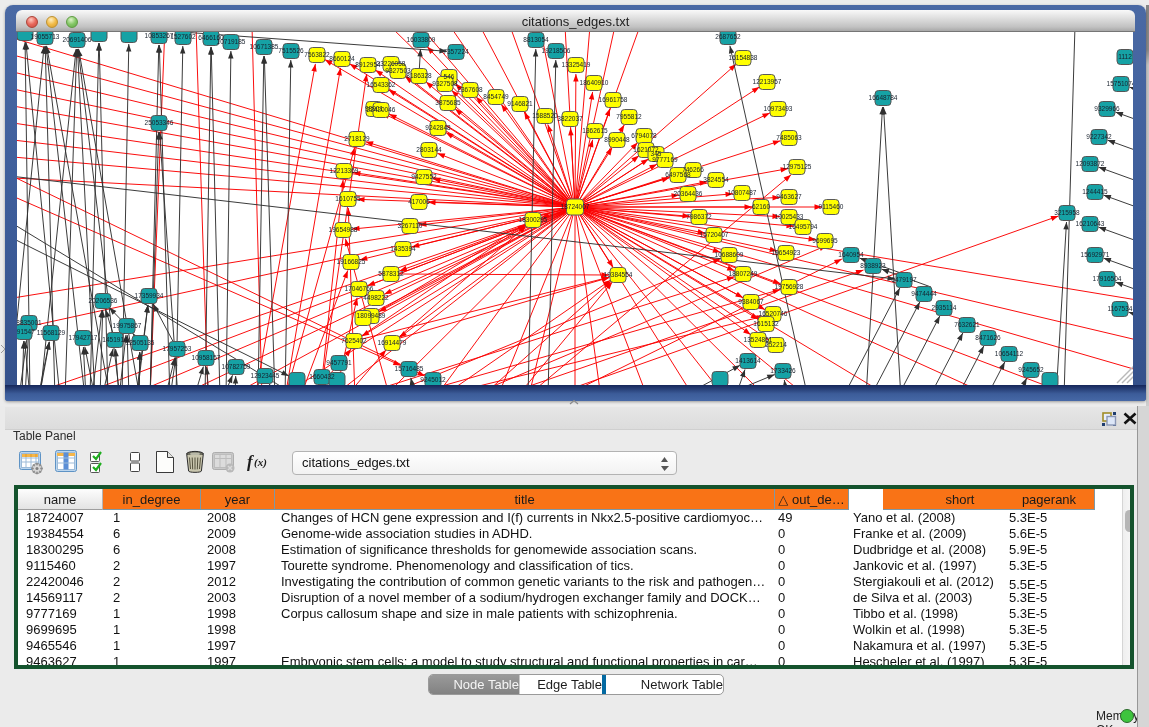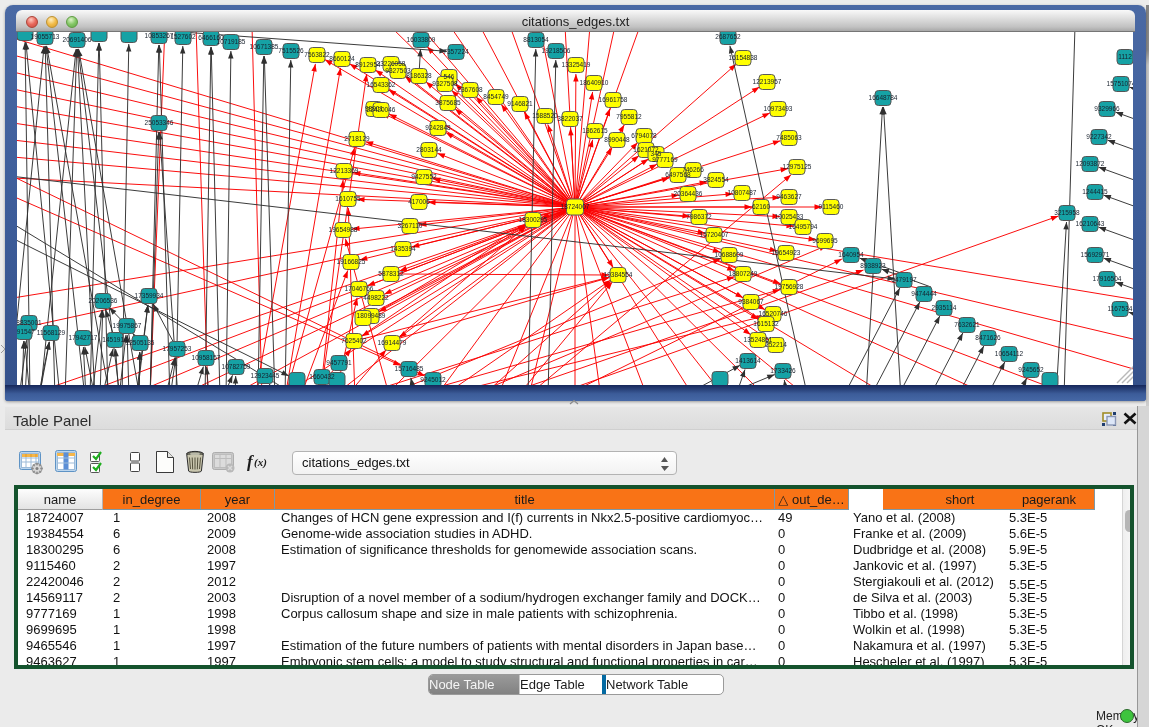--- a/index.html
+++ b/index.html
@@ -2,31 +2,31 @@
 <html><head><meta charset="utf-8"><style>
 *{margin:0;padding:0;box-sizing:border-box}
 html,body{width:1149px;height:727px;overflow:hidden;background:#ececec;font-family:"Liberation Sans",sans-serif;position:relative}
 #bp{position:absolute;left:0;top:406px;width:1149px;height:321px;background:#ebebeb}
 #win{position:absolute;left:5px;top:5px;width:1141px;height:396px;background:linear-gradient(180deg,#4a69a4,#3c5c99 55%,#34508a);border-radius:8px 8px 3px 3px;box-shadow:0 1px 3px rgba(0,0,0,.35)}
 #tbar{position:absolute;left:11px;top:5px;width:1119px;height:22px;border-radius:6px 6px 0 0;background:linear-gradient(180deg,#f9f9f9,#dedede 40%,#c2c2c2 80%,#a8a8a8);border-bottom:1px solid #767676}
 #ttl{position:absolute;left:0;right:0;top:4px;text-align:center;font-size:13px;color:#222}
 .tl{position:absolute;top:5.5px;width:12px;height:12px;border-radius:50%}
 #canvas{position:absolute;left:12px;top:27px;width:1116px;height:353px;background:#fff;overflow:hidden}
 #bph{position:absolute;left:5px;top:407px;width:1139px;height:23px;background:linear-gradient(180deg,#e6e6e6,#dcdcdc);border-bottom:1px solid #cfcfcf}
-#bph span{position:absolute;left:8px;top:5px;font-size:15px;color:#2c2c2c}
+#bph span{position:absolute;left:8px;top:22px;font-size:12px;color:#2c2c2c}
 #combo{position:absolute;left:292px;top:451px;width:385px;height:24px;background:linear-gradient(180deg,#fff,#f2f2f2);border:1px solid #b3b3b3;border-radius:4px;font-size:13px;color:#111;line-height:22px;padding-left:9px}
 #tblwrap{position:absolute;left:14px;top:485px;width:1120px;height:184px;background:#fff;border:4px solid #14532d;overflow:hidden}
 .hcell{position:absolute;top:0;height:21px;font-size:13px;color:#1a1a1a;text-align:center;line-height:21px}
 .hb{background:#f97316;border-right:1px solid #7d98a6;border-bottom:1px solid #7d98a6}
 .hg{background:linear-gradient(180deg,#fdfdfd,#e3e3e3);border-right:1px solid #b5b5b5;border-bottom:1px solid #9e9e9e}
 .cell{position:absolute;height:16px;font-size:13px;color:#111;line-height:16px;white-space:nowrap;overflow:hidden}
 #vsb{position:absolute;left:1104px;top:0px;width:14px;height:182px;background:linear-gradient(90deg,#efefef,#fafafa);border-left:1px solid #d5d5d5}
 #vsbth{position:absolute;left:2px;top:21px;width:9px;height:22px;border-radius:5px;background:#b6b6b6}
 #tabs{position:absolute;left:428px;top:674px;height:21px;border:1px solid #9a9a9a;border-radius:5px;background:#fff;overflow:hidden}
-.tab{float:left;height:21px;line-height:20px;font-size:13px;color:#1c1c1c;text-align:left}
+.tab{float:left;height:21px;line-height:20px;font-size:13px;color:#1c1c1c;text-align:right}
 .tabsel{background:linear-gradient(180deg,#9a9a9a,#7f7f7f);color:#f5f5f5}
 #mem{position:absolute;left:1096px;top:709px;font-size:12px;color:#222}
 #rstrip{position:absolute;left:1137px;top:406px;width:12px;height:321px;background:#d6d6d6;border-left:1px solid #979797}
 #rstrip2{position:absolute;left:1146px;top:5px;width:3px;height:401px;background:linear-gradient(180deg,#848484,#8a8a8a 45px,#c6c6c6 60px,#cdcdcd)}
 </style></head><body>
 <div id="bp"></div>
 <div id="rstrip2"></div>
 <div id="win">
   <div id="tbar">
     <div class="tl" style="left:10px;background:radial-gradient(circle at 40% 28%,#ffc9bf,#e8685c 50%,#c94a3e);border:1px solid #ad4237"></div>
@@ -855,26 +855,28 @@
     <div class="cell" style="left:8px;top:53px;width:75px">18300295</div>
     <div class="cell" style="left:95px;top:53px;width:86px">6</div>
     <div class="cell" style="left:189px;top:53px;width:66px">2008</div>
     <div class="cell" style="left:263px;top:53px;width:492px">Estimation of significance thresholds for genomewide association scans.</div>
     <div class="cell" style="left:760px;top:53px;width:69px">0</div>
     <div class="cell" style="left:835px;top:53px;width:149px">Dudbridge et al. (2008)</div>
     <div class="cell" style="left:991px;top:53px;width:84px">5.9E-5</div>
     <div class="cell" style="left:8px;top:69px;width:75px">9115460</div>
     <div class="cell" style="left:95px;top:69px;width:86px">2</div>
     <div class="cell" style="left:189px;top:69px;width:66px">1997</div>
+    <div class="cell" style="left:263px;top:69px;width:492px">Tourette syndrome. Phenomenology and classification of tics.</div>
     <div class="cell" style="left:760px;top:69px;width:69px">0</div>
     <div class="cell" style="left:835px;top:69px;width:149px">Jankovic et al. (1997)</div>
     <div class="cell" style="left:991px;top:69px;width:84px">5.3E-5</div>
     <div class="cell" style="left:8px;top:85px;width:75px">22420046</div>
     <div class="cell" style="left:95px;top:85px;width:86px">2</div>
     <div class="cell" style="left:189px;top:85px;width:66px">2012</div>
+    <div class="cell" style="left:263px;top:85px;width:492px">Investigating the contribution of common genetic variants to the risk and pathogen…</div>
     <div class="cell" style="left:760px;top:85px;width:69px">0</div>
     <div class="cell" style="left:835px;top:85px;width:149px">Stergiakouli et al. (2012)</div>
     <div class="cell" style="left:991px;top:88px;width:84px">5.5E-5</div>
     <div class="cell" style="left:8px;top:101px;width:75px">14569117</div>
     <div class="cell" style="left:95px;top:101px;width:86px">2</div>
     <div class="cell" style="left:189px;top:101px;width:66px">2003</div>
     <div class="cell" style="left:263px;top:101px;width:492px">Disruption of a novel member of a sodium/hydrogen exchanger family and DOCK…</div>
     <div class="cell" style="left:760px;top:101px;width:69px">0</div>
     <div class="cell" style="left:835px;top:101px;width:149px">de Silva et al. (2003)</div>
     <div class="cell" style="left:991px;top:101px;width:84px">5.3E-5</div>
@@ -887,21 +889,20 @@
     <div class="cell" style="left:991px;top:117px;width:84px">5.3E-5</div>
     <div class="cell" style="left:8px;top:133px;width:75px">9699695</div>
     <div class="cell" style="left:95px;top:133px;width:86px">1</div>
     <div class="cell" style="left:189px;top:133px;width:66px">1998</div>
     <div class="cell" style="left:760px;top:133px;width:69px">0</div>
     <div class="cell" style="left:835px;top:133px;width:149px">Wolkin et al. (1998)</div>
     <div class="cell" style="left:991px;top:133px;width:84px">5.3E-5</div>
     <div class="cell" style="left:8px;top:149px;width:75px">9465546</div>
     <div class="cell" style="left:95px;top:149px;width:86px">1</div>
     <div class="cell" style="left:189px;top:149px;width:66px">1997</div>
-    <div class="cell" style="left:263px;top:149px;width:492px">Estimation of the future numbers of patients with mental disorders in Japan base…</div>
     <div class="cell" style="left:760px;top:149px;width:69px">0</div>
     <div class="cell" style="left:835px;top:149px;width:149px">Nakamura et al. (1997)</div>
     <div class="cell" style="left:991px;top:149px;width:84px">5.3E-5</div>
     <div class="cell" style="left:8px;top:165px;width:75px">9463627</div>
     <div class="cell" style="left:95px;top:165px;width:86px">1</div>
     <div class="cell" style="left:189px;top:165px;width:66px">1997</div>
     <div class="cell" style="left:263px;top:165px;width:492px">Embryonic stem cells: a model to study structural and functional properties in car…</div>
     <div class="cell" style="left:760px;top:165px;width:69px">0</div>
     <div class="cell" style="left:835px;top:165px;width:149px">Hescheler et al. (1997)</div>
     <div class="cell" style="left:991px;top:165px;width:84px">5.3E-5</div>

